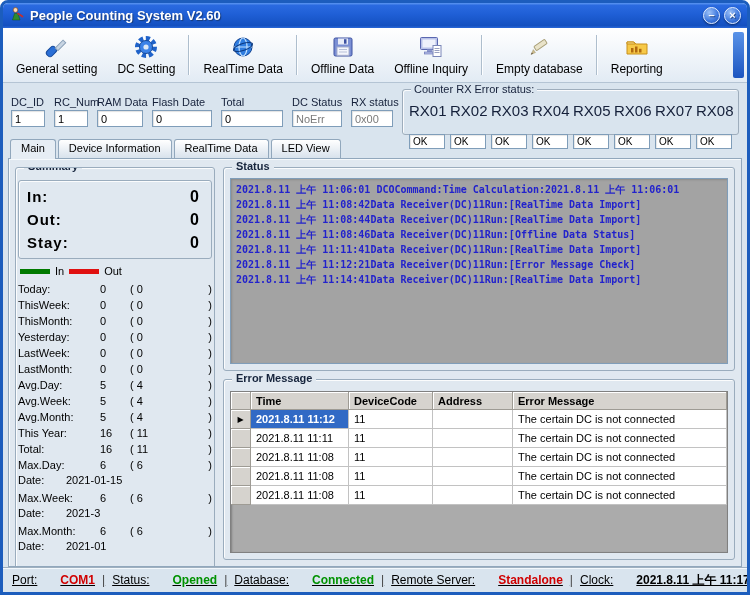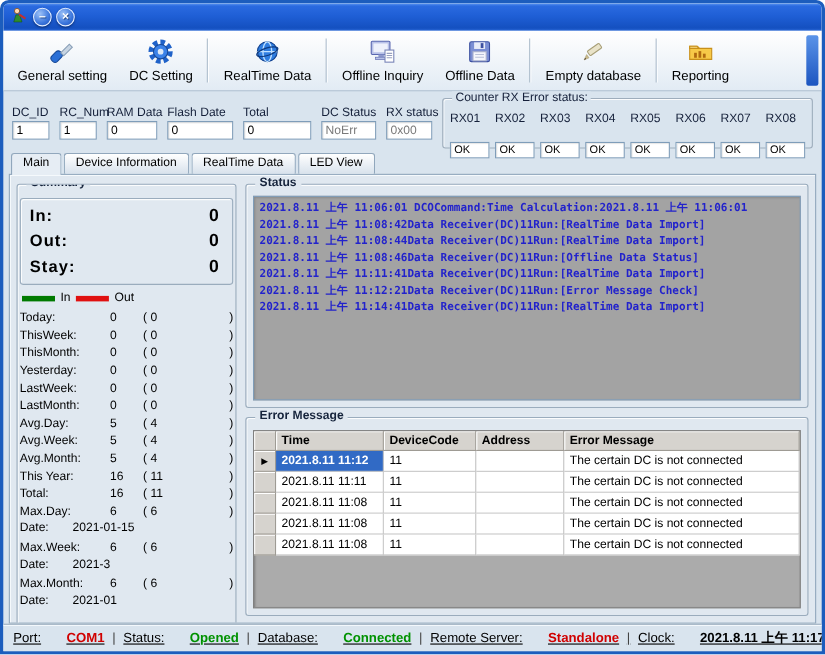--- a/index.html
+++ b/index.html
@@ -38,21 +38,21 @@
   .fieldbox.muted { color:#7a7a7a; }
   .f-dcid{width:34px;} .f-rcnum{width:34px;} .f-ram{width:46px;} .f-flash{width:60px;}
   .f-total{width:62px;} .f-dcstat{width:50px;} .f-rxstat{width:42px;}
   .rx-group { flex:1; position:relative; border:1px solid #9eadbc; border-radius:3px;
               padding:12px 6px 3px; margin-top:1px; height:46px;
               box-shadow:inset 1px 1px 0 rgba(255,255,255,.85); }
   .rx-title { position:absolute; top:-7px; left:8px; background:#d9e4ee; padding:0 3px;
               font-size:11px; color:#15203a; white-space:nowrap; }
   .rx-channels { display:flex; gap:5px; }
   .rx-ch { width:36px; display:flex; flex-direction:column; }
-  .rx-label { font-size:11px; color:#15203a; }
+  .rx-label { font-size:15px; color:#15203a; }
   .rx-box { height:15px; margin-top:15px; border:1px solid #7f9db9; background:#fff; font-size:10px;
             display:flex; align-items:center; padding-left:3px; color:#000;
             box-shadow:inset 1px 1px 1px rgba(0,0,0,.1); }
 
   
   .tabs { flex:0 0 19px; display:flex; gap:2px; padding:1px 0 0 7px; position:relative; z-index:2; }
   .tab { font-size:11px; padding:2px 10px 3px; color:#000;
          background:linear-gradient(#ffffff,#d8e2ec); border:1px solid #91a7bc; border-bottom:none;
          border-radius:3px 3px 0 0; cursor:default; }
   .tab.active { background:#e6edf4; margin-bottom:-1px; padding-bottom:5px; }
@@ -119,20 +119,21 @@
 <div class="window">
 
   <div class="titlebar">
     <span class="app-icon">
       <svg width="16" height="16" viewBox="0 0 16 16">
         <circle cx="6.5" cy="4" r="2.4" fill="#ffd9b0" stroke="#7a4418" stroke-width="0.7"></circle>
         <path d="M3.5 14 L5.5 7.5 L9 7.5 L11 14 Z" fill="#2e8b2e" stroke="#14501a" stroke-width="0.5"></path>
         <path d="M9 7.5 L13.5 10.5" stroke="#c03030" stroke-width="1.8" stroke-linecap="round"></path>
       </svg>
     </span>
+    <span class="title-text">People Counting System  V2.60</span>
     <span class="win-buttons">
       <span class="win-btn">–</span>
       <span class="win-btn">×</span>
     </span>
   </div>
 
   <div class="toolbar">
     <div class="tool-btn">
       <span class="tool-icon">
         <svg width="26" height="26" viewBox="0 0 26 26">
@@ -158,47 +159,47 @@
         <svg width="26" height="26" viewBox="0 0 26 26">
           <circle cx="13" cy="13" r="9" fill="#2f7de0" stroke="#10408e"></circle>
           <ellipse cx="13" cy="13" rx="4" ry="9" fill="none" stroke="#bfe0ff" stroke-width="1.2"></ellipse>
           <line x1="4" y1="13" x2="22" y2="13" stroke="#bfe0ff" stroke-width="1.2"></line>
           <ellipse cx="13" cy="13" rx="10" ry="3.4" fill="none" stroke="#0d3a80" stroke-width="1.1" transform="rotate(-18 13 13)"></ellipse>
         </svg>
       </span>
       <span class="tool-label">RealTime Data</span>
     </div>
     <div class="tool-sep"></div>
+    <div class="tool-btn">
+      <span class="tool-icon">
+        <svg width="26" height="26" viewBox="0 0 26 26">
+          <rect x="4" y="4" width="18" height="18" rx="1.5" fill="#7b8fd4" stroke="#3c50a0"></rect>
+          <rect x="8" y="4.5" width="10" height="6" fill="#e8ecf8"></rect>
+          <rect x="14" y="5.2" width="2.5" height="4.5" fill="#3c50a0"></rect>
+          <rect x="7" y="13" width="12" height="8.3" fill="#f4f6fc" stroke="#a8b0cc"></rect>
+          <line x1="9" y1="15.5" x2="17" y2="15.5" stroke="#b8c0d8"></line>
+          <line x1="9" y1="18" x2="17" y2="18" stroke="#b8c0d8"></line>
+        </svg>
+      </span>
+      <span class="tool-label">Offline Data</span>
+    </div>
     <div class="tool-btn">
       <span class="tool-icon">
         <svg width="26" height="26" viewBox="0 0 26 26">
           <rect x="2.5" y="3.5" width="17" height="12" rx="1" fill="#b9c2e8" stroke="#5a67b0"></rect>
           <rect x="4.5" y="5.5" width="13" height="8" fill="#eef1fb"></rect>
           <rect x="9" y="15.5" width="5" height="2.5" fill="#8e99cc"></rect>
           <rect x="6.5" y="18" width="10" height="2" fill="#b9c2e8" stroke="#5a67b0" stroke-width="0.6"></rect>
           <rect x="15" y="11.5" width="8" height="11" fill="#fff" stroke="#7a86b8"></rect>
           <line x1="16.5" y1="14.5" x2="21.5" y2="14.5" stroke="#98a0c0"></line>
           <line x1="16.5" y1="16.5" x2="21.5" y2="16.5" stroke="#98a0c0"></line>
           <line x1="16.5" y1="18.5" x2="21.5" y2="18.5" stroke="#98a0c0"></line>
         </svg>
       </span>
       <span class="tool-label">Offline Inquiry</span>
-    </div>
-    <div class="tool-btn">
-      <span class="tool-icon">
-        <svg width="26" height="26" viewBox="0 0 26 26">
-          <rect x="4" y="4" width="18" height="18" rx="1.5" fill="#7b8fd4" stroke="#3c50a0"></rect>
-          <rect x="8" y="4.5" width="10" height="6" fill="#e8ecf8"></rect>
-          <rect x="14" y="5.2" width="2.5" height="4.5" fill="#3c50a0"></rect>
-          <rect x="7" y="13" width="12" height="8.3" fill="#f4f6fc" stroke="#a8b0cc"></rect>
-          <line x1="9" y1="15.5" x2="17" y2="15.5" stroke="#b8c0d8"></line>
-          <line x1="9" y1="18" x2="17" y2="18" stroke="#b8c0d8"></line>
-        </svg>
-      </span>
-      <span class="tool-label">Offline Data</span>
     </div>
     <div class="tool-sep"></div>
     <div class="tool-btn">
       <span class="tool-icon">
         <svg width="26" height="26" viewBox="0 0 26 26">
           <rect x="8" y="8.5" width="13" height="5" rx="1" transform="rotate(-35 14.5 11)" fill="#e9e3c9" stroke="#a89f78"></rect>
           <path d="M5 20.5 L9.5 18.6 L7.3 15.6 Z" fill="#c9b98a" stroke="#a89f78" stroke-width="0.5"></path>
           <path d="M5 20.5 L6.8 19.7 L6 18.6 Z" fill="#4a3a2a"></path>
         </svg>
       </span>

